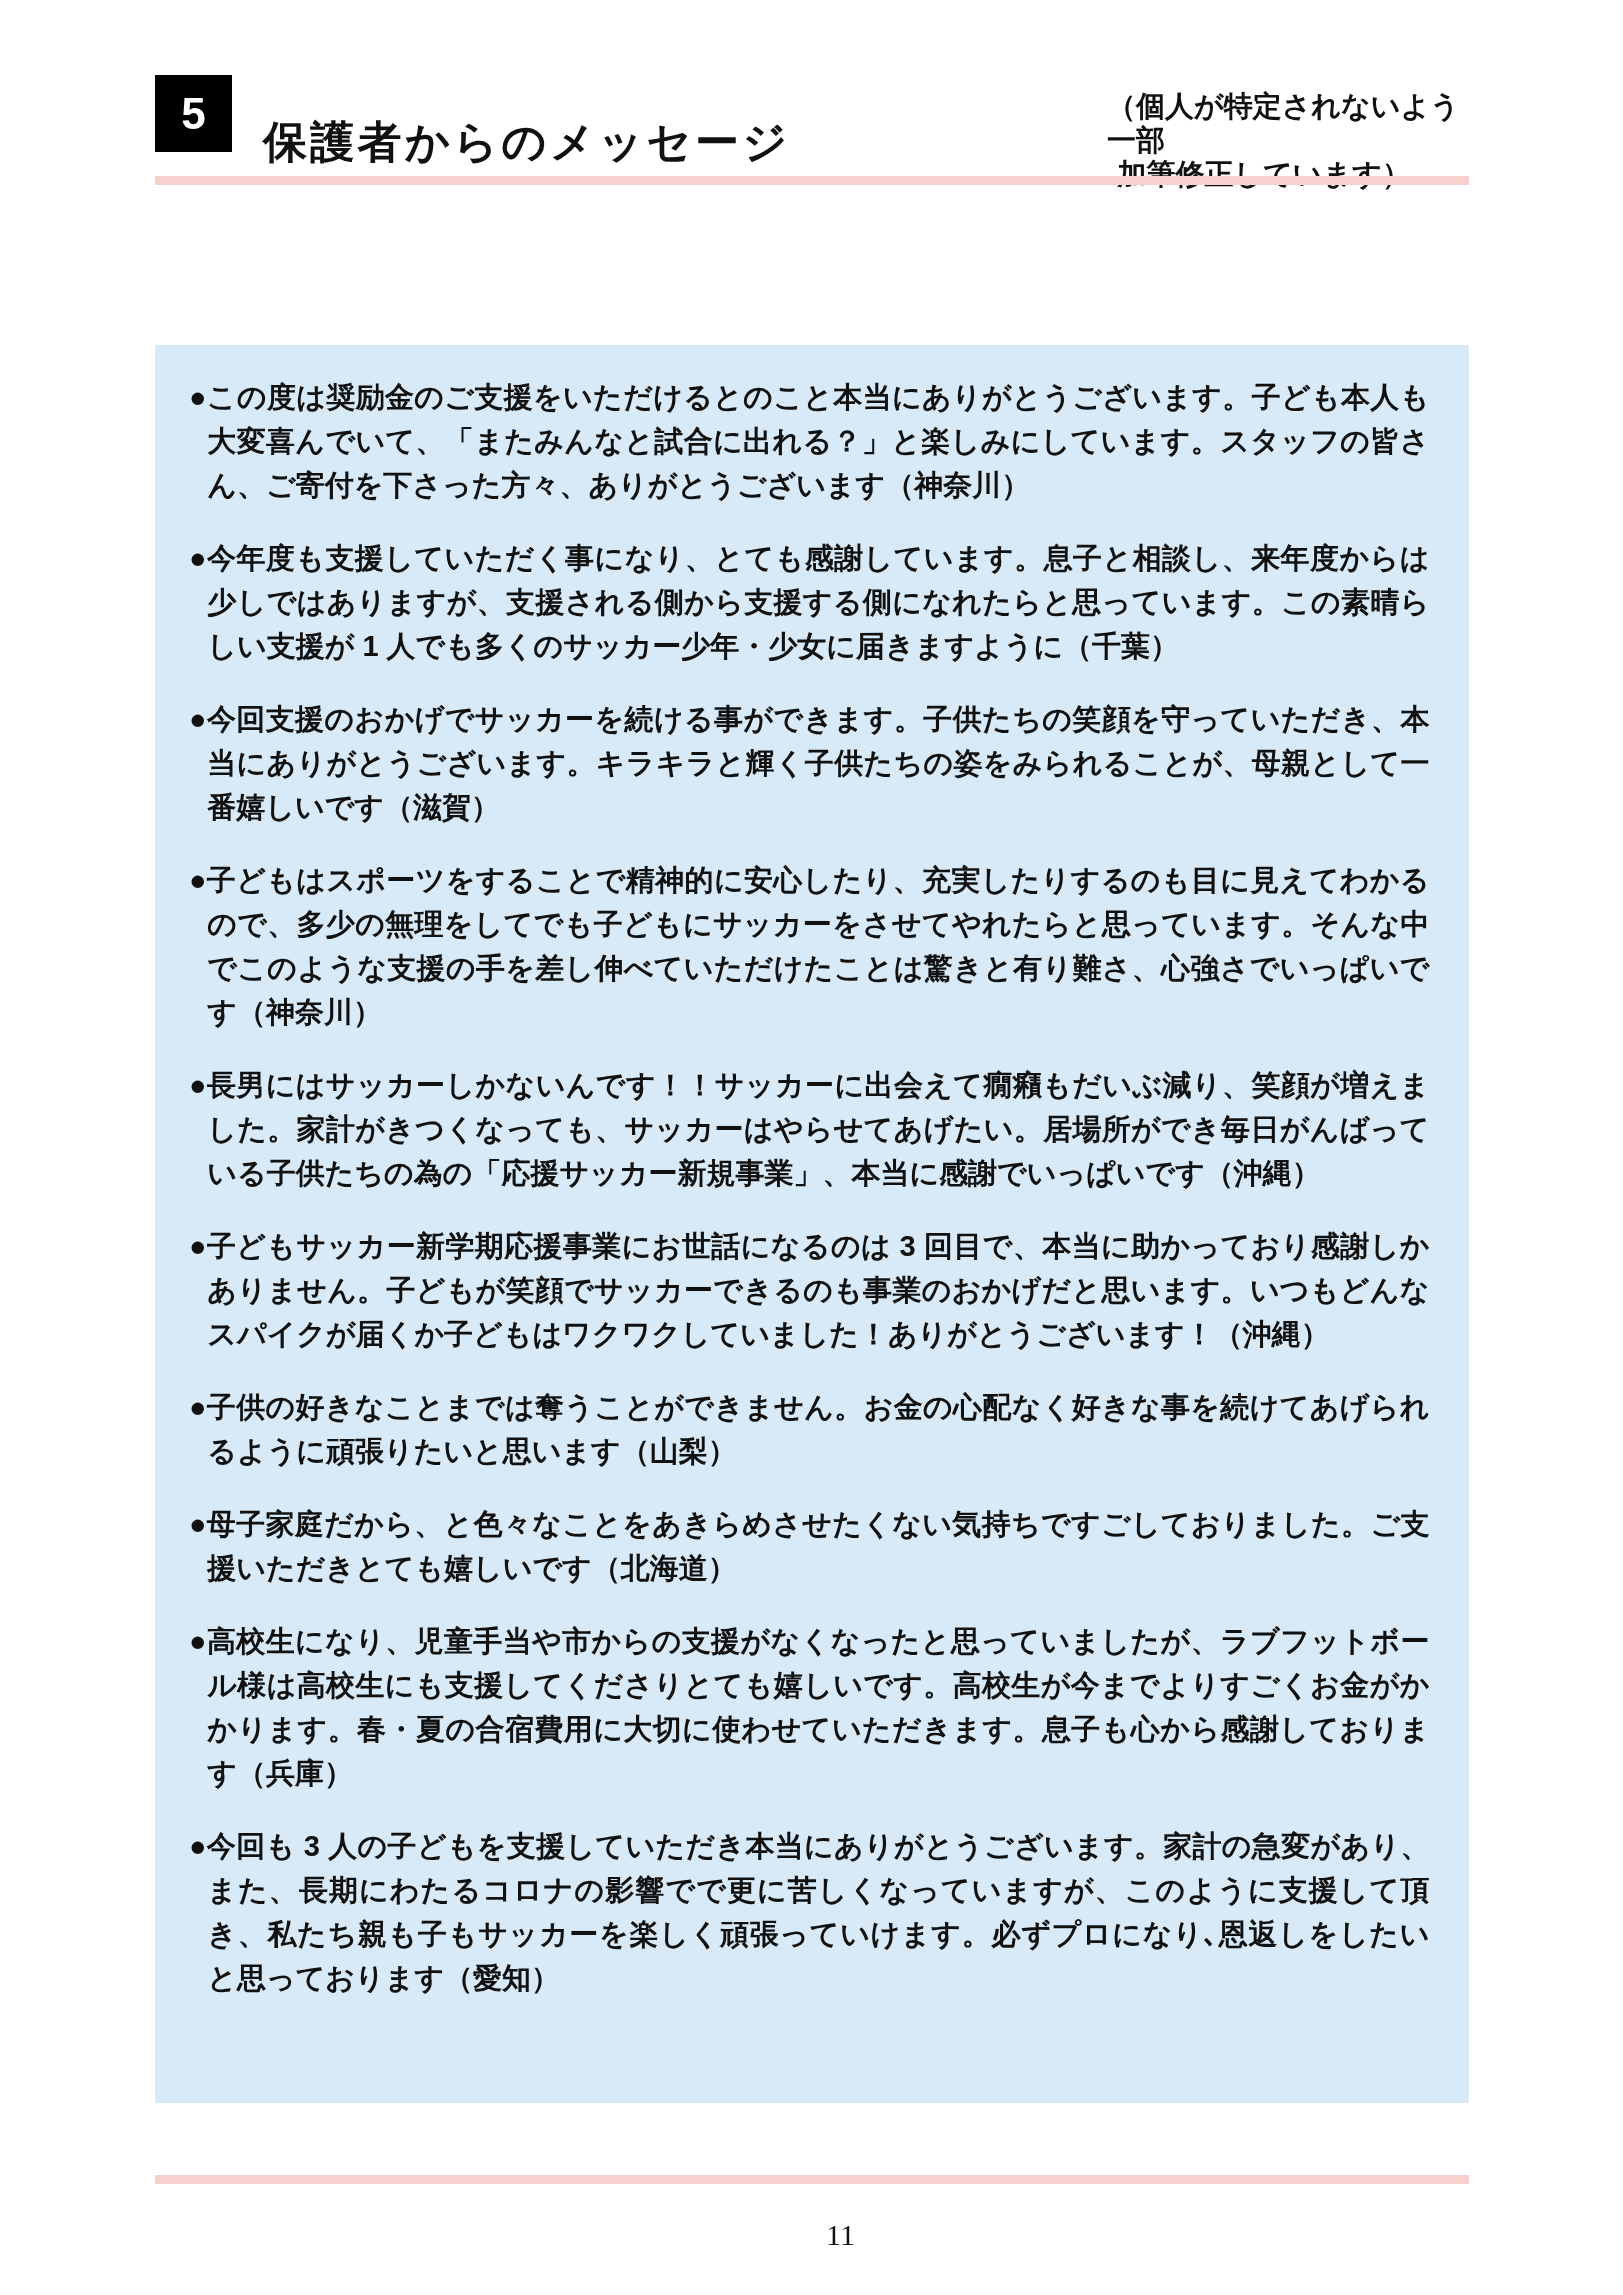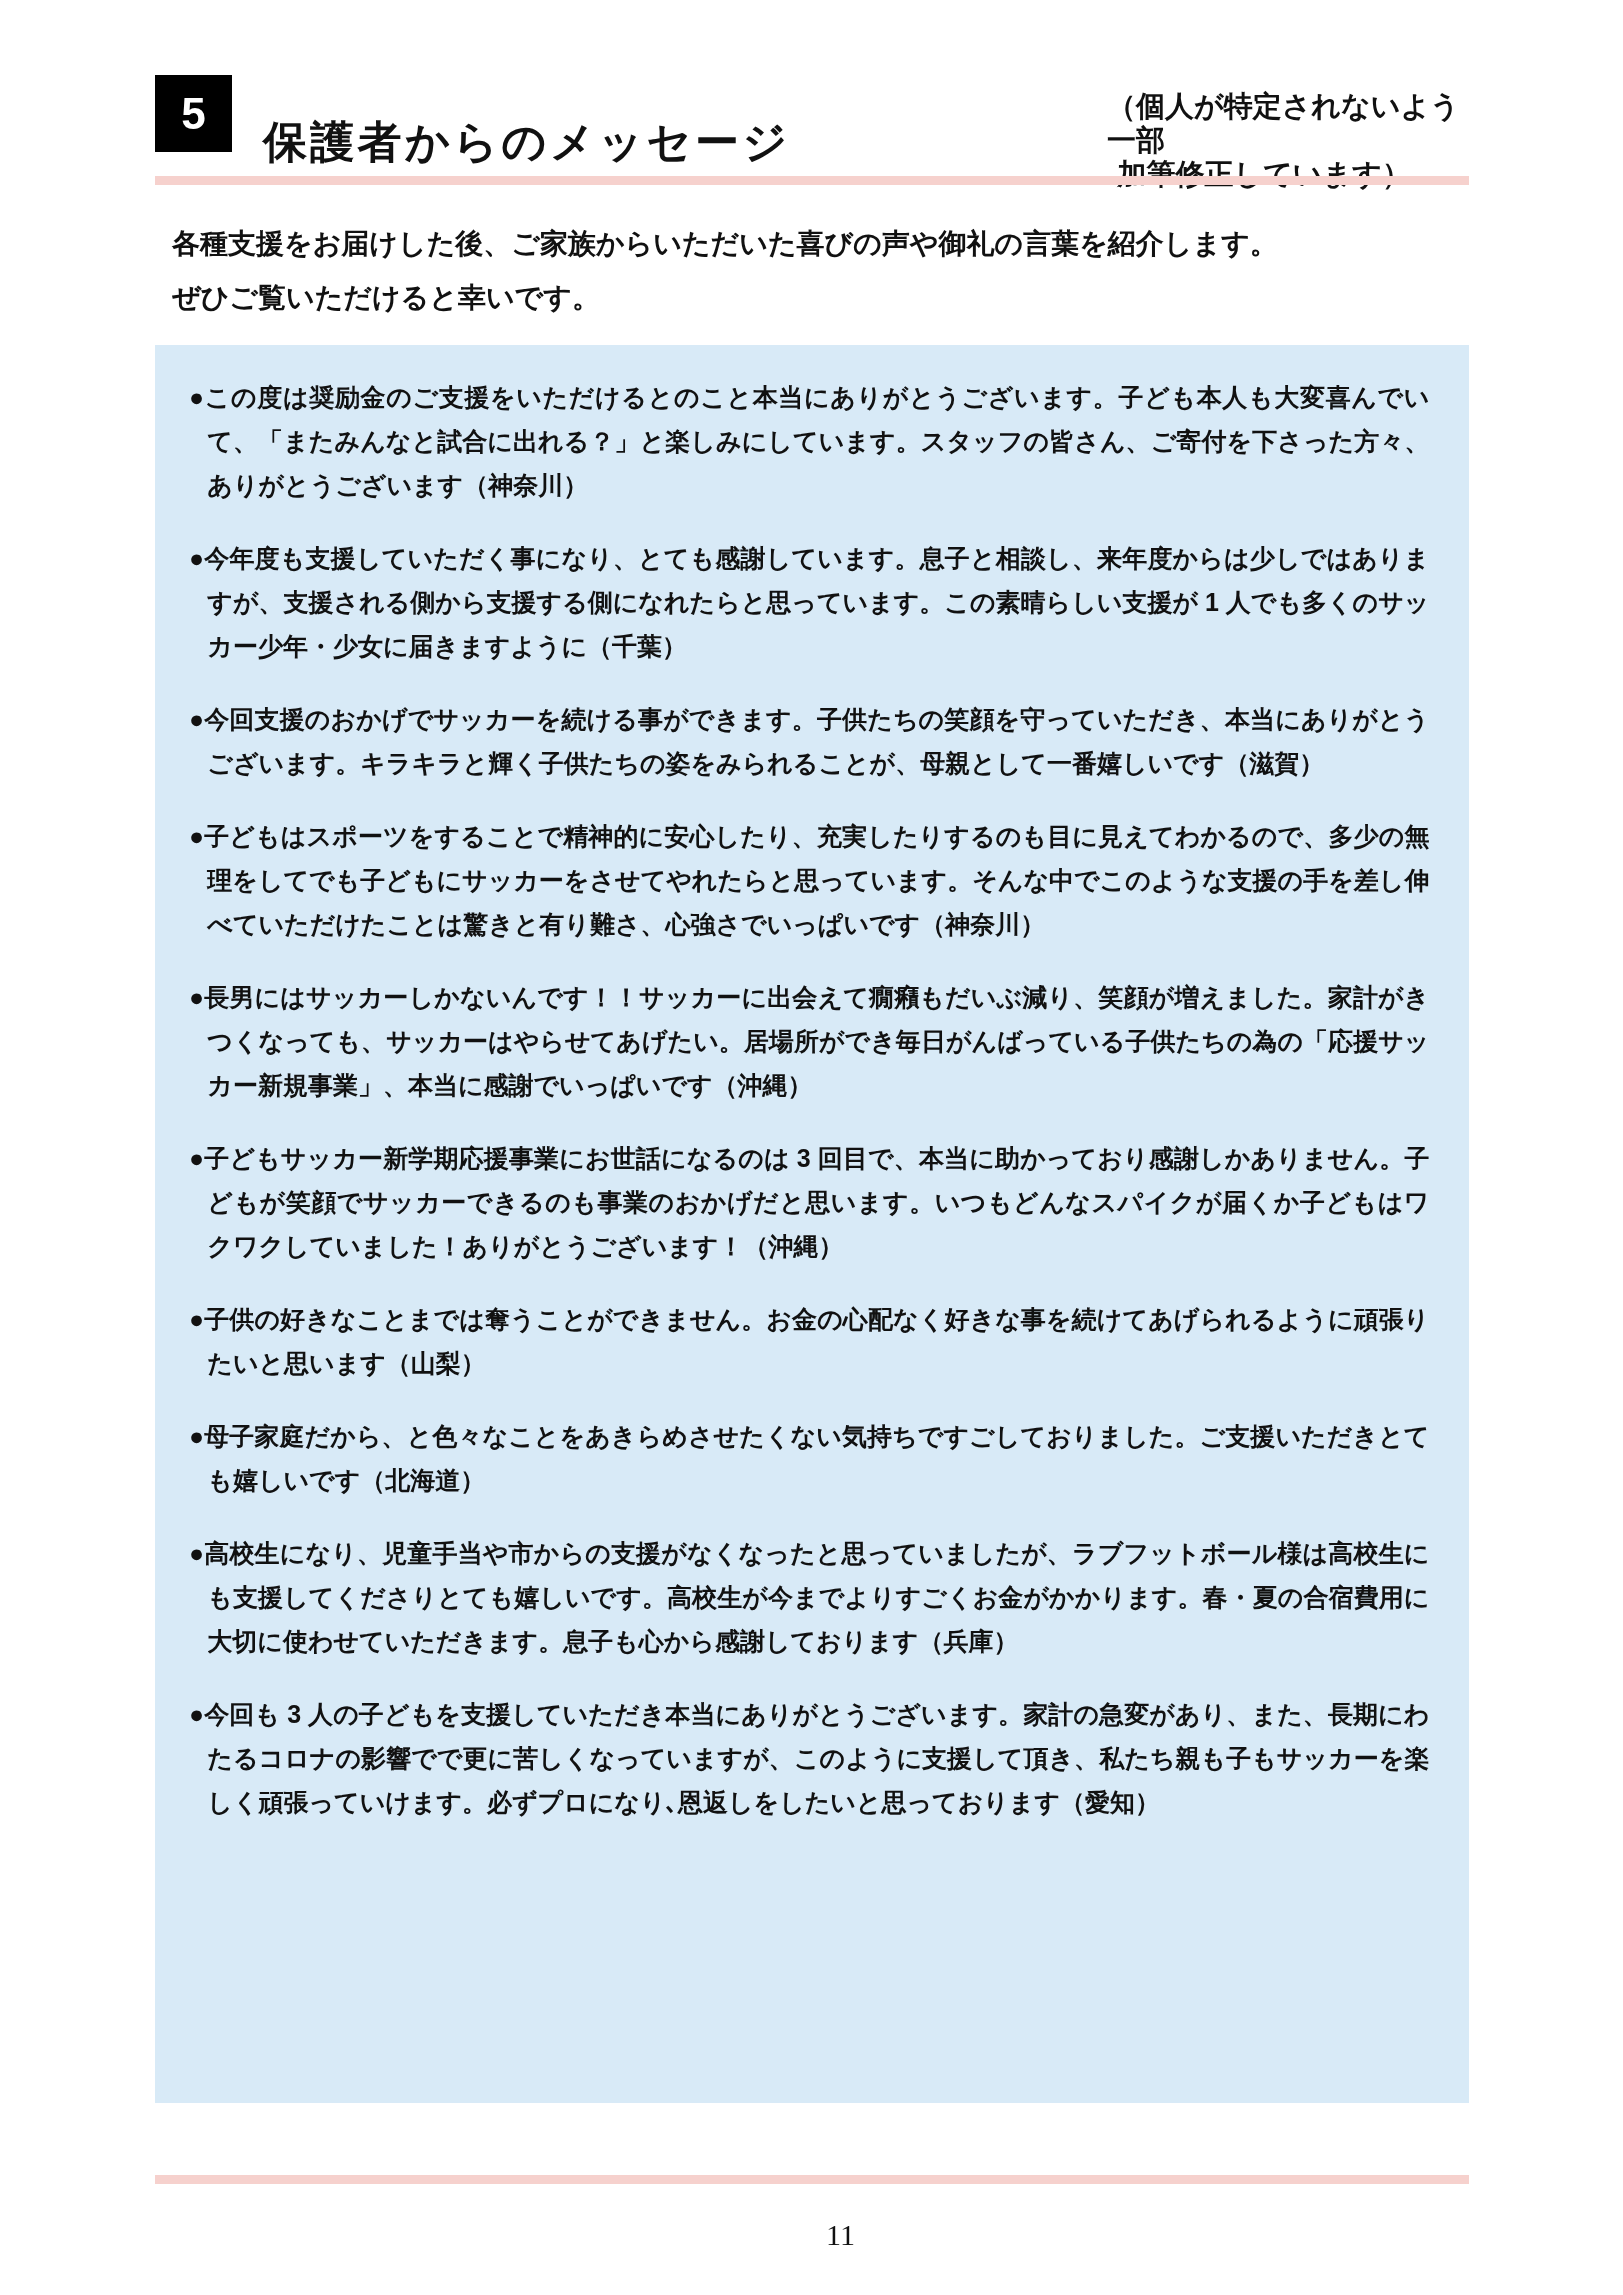--- a/index.html
+++ b/index.html
@@ -61,21 +61,21 @@
   .blue-box{
     position:absolute;
     left:155px; top:345px;
     width:1314px; height:1758px;
     background:var(--c-box);
     box-sizing:border-box;
     padding:30px 23.6px 0 34px;
   }
   .blue-box p.msg{
     margin:0 16px 29px 0;
-    font-size:25px; font-weight:700;
+    font-size:29px; font-weight:700;
     line-height:44px;
     padding-left:18.3px;
     text-indent:-18.3px;
     text-align:justify;
   }
   .page-num{
     position:absolute;
     left:0; top:2218px;
     width:100%;
     text-align:center;
@@ -96,24 +96,20 @@
 
   <h1 class="title">保護者からのメッセージ</h1>
 
   <div class="note">
     <div class="l1">（個人が特定されないよう一部</div>
     <div class="l2">加筆修正しています）</div>
   </div>
 
   <div class="rule rule-top"></div>
 
-  <div class="intro">
-    <div>各種支援をお届けした後、ご家族からいただいた喜びの声や御礼の言葉を紹介します。</div>
-    <div>ぜひご覧いただけると幸いです。</div>
-  </div>
 
   <div class="blue-box">
 
   <p class="msg">●この度は奨励金のご支援をいただけるとのこと本当にありがとうございます。子ども本人も大変喜んでいて、「またみんなと試合に出れる？」と楽しみにしています。スタッフの皆さん、ご寄付を下さった方々、ありがとうございます（神奈川）</p>
       <p class="msg">●今年度も支援していただく事になり、とても感謝しています。息子と相談し、来年度からは少しではありますが、支援される側から支援する側になれたらと思っています。この素晴らしい支援が 1 人でも多くのサッカー少年・少女に届きますように（千葉）</p>
       <p class="msg">●今回支援のおかげでサッカーを続ける事ができます。子供たちの笑顔を守っていただき、本当にありがとうございます。キラキラと輝く子供たちの姿をみられることが、母親として一番嬉しいです（滋賀）</p>
       <p class="msg">●子どもはスポーツをすることで精神的に安心したり、充実したりするのも目に見えてわかるので、多少の無理をしてでも子どもにサッカーをさせてやれたらと思っています。そんな中でこのような支援の手を差し伸べていただけたことは驚きと有り難さ、心強さでいっぱいです（神奈川）</p>
       <p class="msg">●長男にはサッカーしかないんです！！サッカーに出会えて癇癪もだいぶ減り、笑顔が増えました。家計がきつくなっても、サッカーはやらせてあげたい。居場所ができ毎日がんばっている子供たちの為の「応援サッカー新規事業」、本当に感謝でいっぱいです（沖縄）</p>
       <p class="msg">●子どもサッカー新学期応援事業にお世話になるのは 3 回目で、本当に助かっており感謝しかありません。子どもが笑顔でサッカーできるのも事業のおかげだと思います。いつもどんなスパイクが届くか子どもはワクワクしていました！ありがとうございます！（沖縄）</p>
       <p class="msg">●子供の好きなことまでは奪うことができません。お金の心配なく好きな事を続けてあげられるように頑張りたいと思います（山梨）</p>

